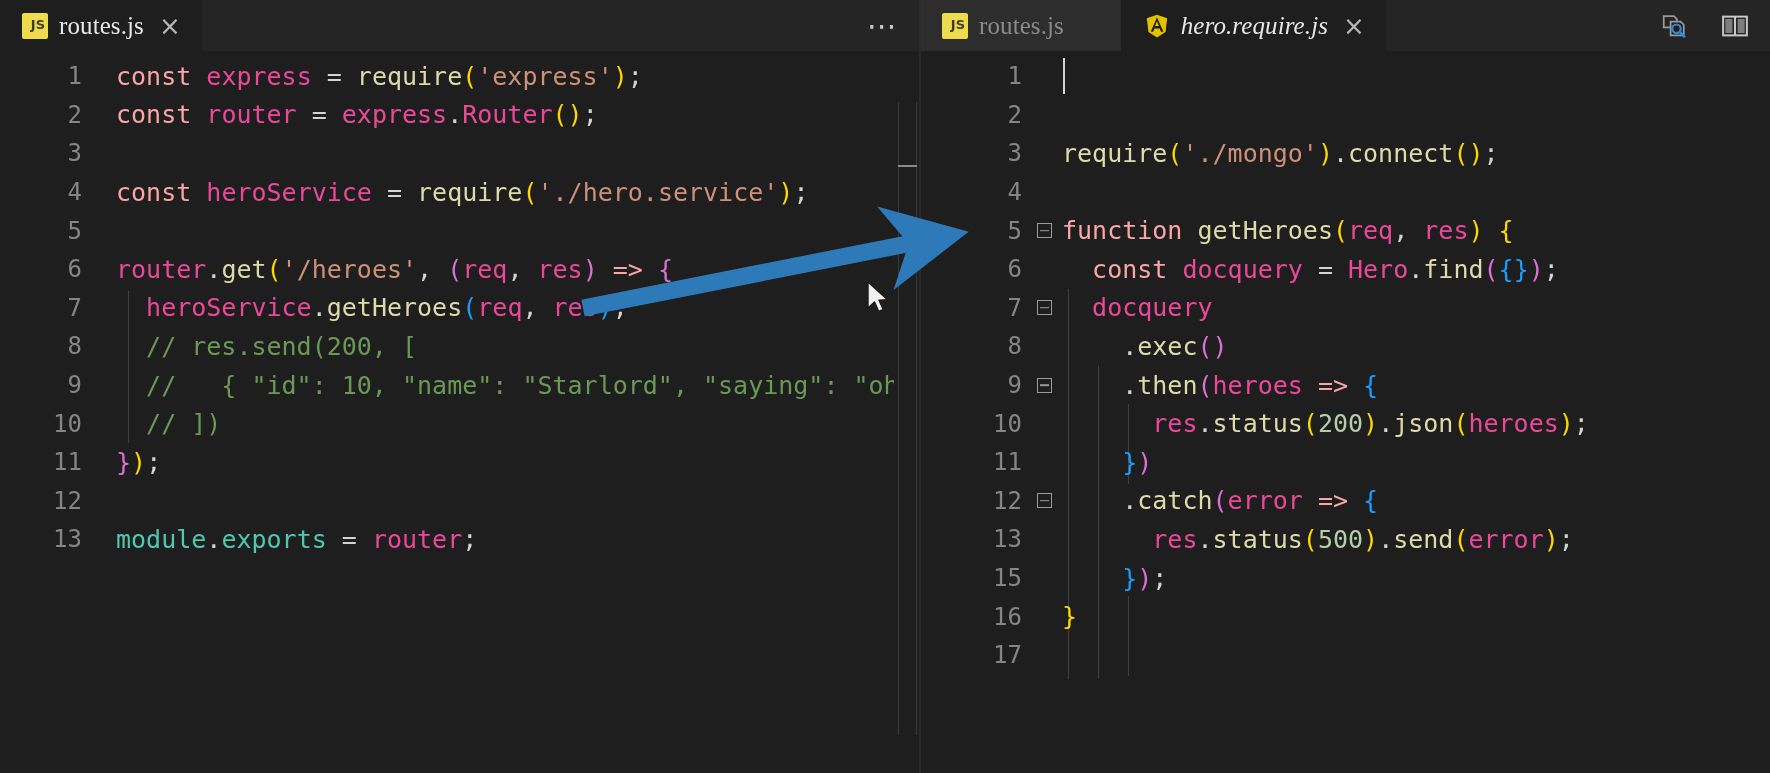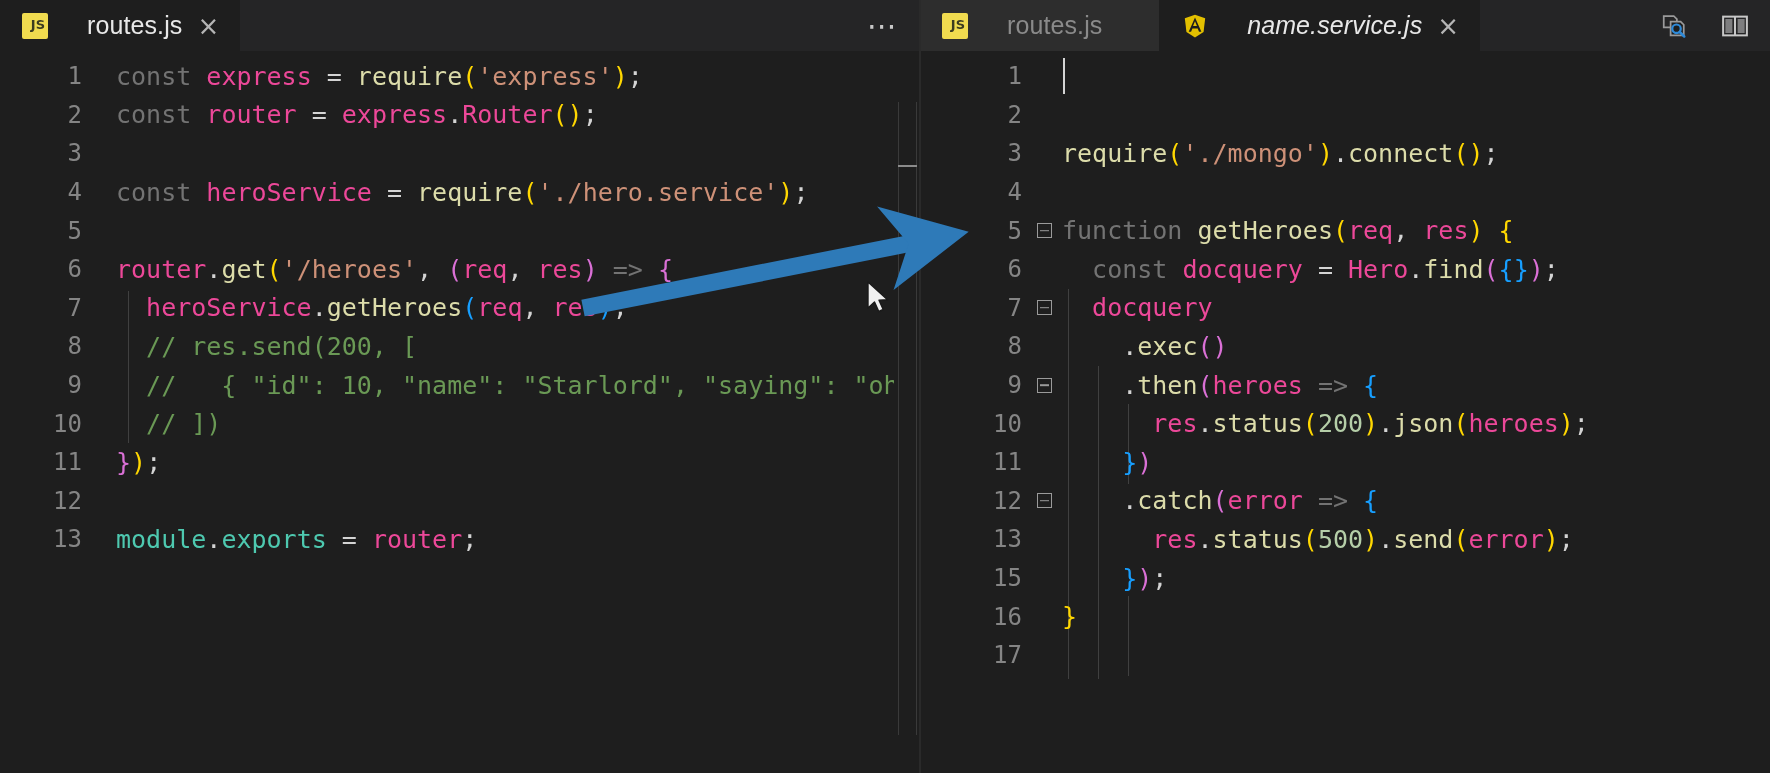--- a/index.html
+++ b/index.html
@@ -81,26 +81,25 @@
     align-items: flex-end;
     justify-content: flex-end;
     padding: 0 3px 1px 0;
   }
   .icon-ng {
     background: transparent;
     color: #e3c000;
   }
   .icon-ng svg { width: 26px; height: 26px; display:block; }
   .tab-label {
-    font-family: Liberation Sans, sans-serif;
+    font-family: Liberation Serif, serif;
     font-size: 25px;
     color: #8a8a8a;
     white-space: nowrap;
     letter-spacing: 0.1px;
-    margin-left: 28px;
   }
   .tab.active .tab-label {
     color: #e8e8e8;
   }
   .tab.preview .tab-label {
     font-style: italic;
   }
   .tab-close {
     font-family: "DejaVu Sans", sans-serif;
     font-size: 26px;
@@ -182,21 +181,21 @@
     background: #9a9a9a;
     transform: translateY(-50%);
   }
   .group-left .fold { width: 16px; min-width: 16px; }
   .code {
     position: relative;
     padding-left: 4px;
   }
 
   
-  .kw      { color: #737373; }     
+  .kw      { color: #fca5a5; }     
   .kw2     { color: #c586c0; }     
   .var     { color: #ec4899; }     
   .fn      { color: #dcdcaa; }     
   .str     { color: #ce9178; }     
   .num     { color: #b5cea8; }     
   .cm      { color: #6a9955; }     
   .cls     { color: #4ec9b0; }     
   .op      { color: #d4d4d4; }     
   .b1      { color: #ffd700; }     
   .b2      { color: #da70d6; }     
@@ -308,21 +307,21 @@
         <span class="tab-label">routes.js</span>
         <span class="tab-close">×</span>
       </div>
       <div class="tab active preview">
         <span class="tab-icon icon-ng">
           <svg viewBox="0 0 24 24" aria-hidden="true">
             <path d="M12 1.5 2.6 4.9l1.5 12.6L12 22.5l7.9-5L21.4 4.9 12 1.5z" fill="#e3c000"></path>
             <path d="M12 4.1 6.2 17.2h2.2l1.2-2.9h4.9l1.2 2.9h2.2L12 4.1zm0 3.6 1.8 4.3h-3.6L12 7.7z" fill="#1e1e1e"></path>
           </svg>
         </span>
-        <span class="tab-label">name.service.js</span>
+        <span class="tab-label">hero.require.js</span>
         <span class="tab-close">×</span>
       </div>
       <div class="tabbar-spacer"></div>
       <div class="tabbar-actions">
         <span class="tb-btn">
           <svg viewBox="0 0 24 24" width="30" height="30" fill="none">
             <path d="M3 4h8l2.5 2.5V13H3V4z" stroke="#9a9a9a" stroke-width="1.4"></path>
             <path d="M8.5 8.5h8L19 11v8.5H8.5V8.5z" stroke="#9a9a9a" stroke-width="1.4" fill="#1e1e1e"></path>
             <circle cx="13.2" cy="14.2" r="3.4" stroke="#2e8ad8" stroke-width="1.8" fill="none"></circle>
             <path d="M15.8 16.8l3.6 3.6" stroke="#2e8ad8" stroke-width="2" stroke-linecap="round"></path>

